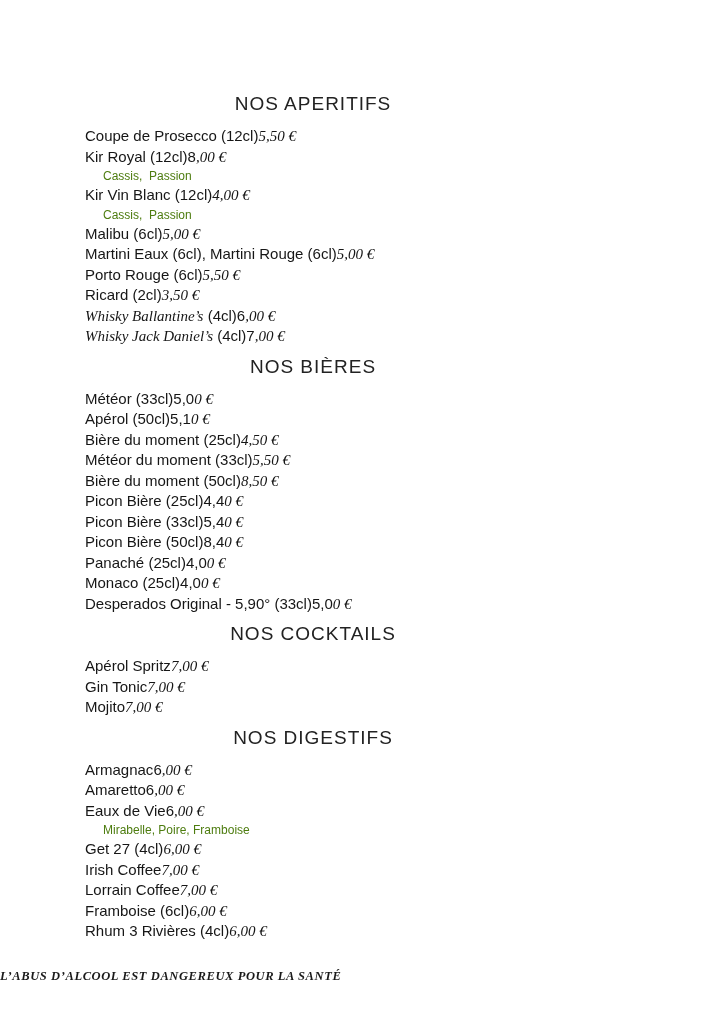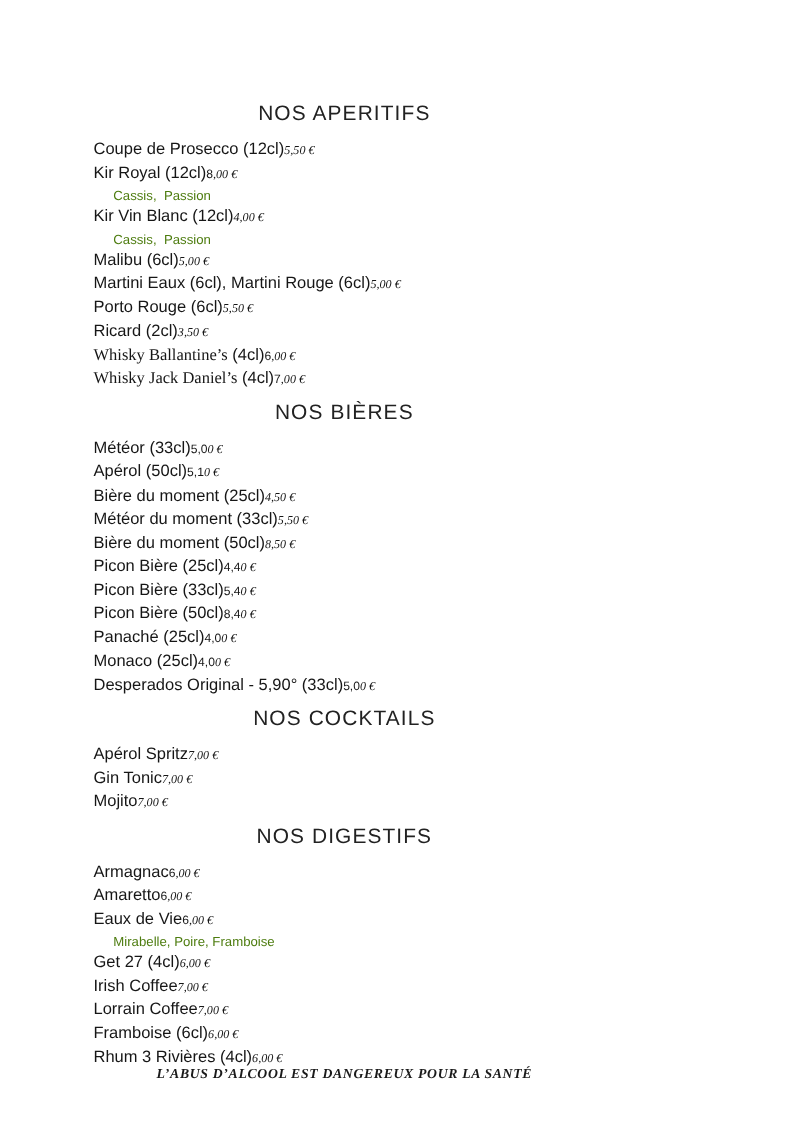--- a/index.html
+++ b/index.html
@@ -42,24 +42,25 @@
     padding: 0 100px 0 85px;
     font-size: 15px;
     line-height: 20.5px;
     color: #161616;
   }
   .row .name {
     white-space: pre-wrap;
   }
   .name-italic {
     font-family: "Liberation Serif", serif;
+    font-style: italic;
   }
   .price {
     white-space: pre;
-    font-size: 11px;
+    font-size: 15px;
   }
   .price .pr {
     font-family: "Liberation Sans", sans-serif;
     font-style: normal;
   }
   .price .pi {
     font-family: "Liberation Serif", serif;
     font-style: italic;
   }
   .sub {
@@ -67,21 +68,20 @@
     font-size: 12px;
     line-height: 18px;
     color: #4d7c0f;
     white-space: pre-wrap;
   }
   .footer {
     position: absolute;
     top: 941px;
     left: 0;
     right: 0;
-    text-align: center;
     font-family: "Liberation Serif", serif;
     font-style: italic;
     font-weight: 700;
     font-size: 12.5px;
     letter-spacing: 0.6px;
     color: #1a1a1a;
   }
 </style>
 </head>
 <body>

